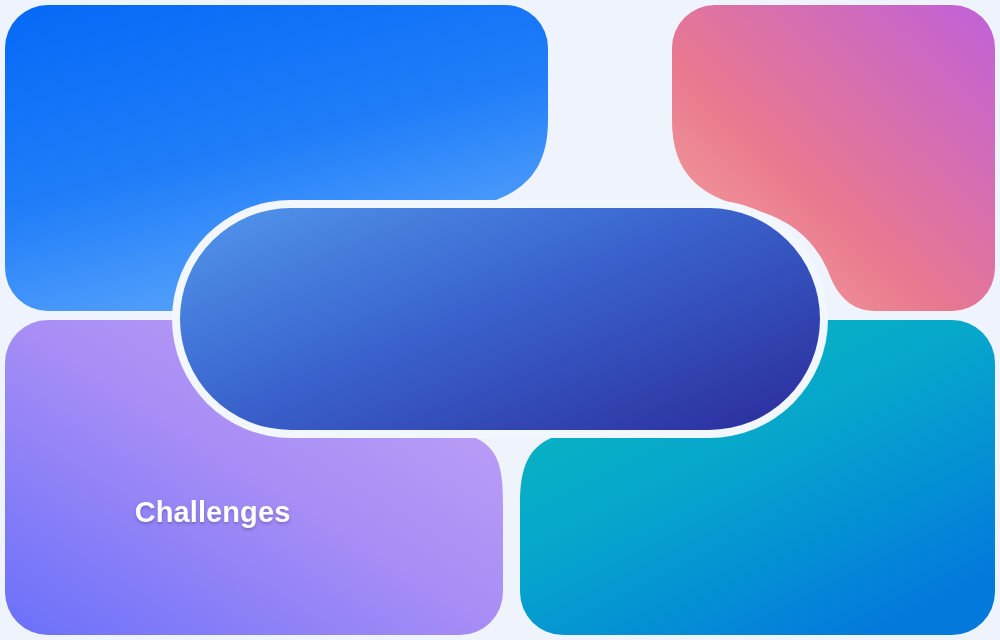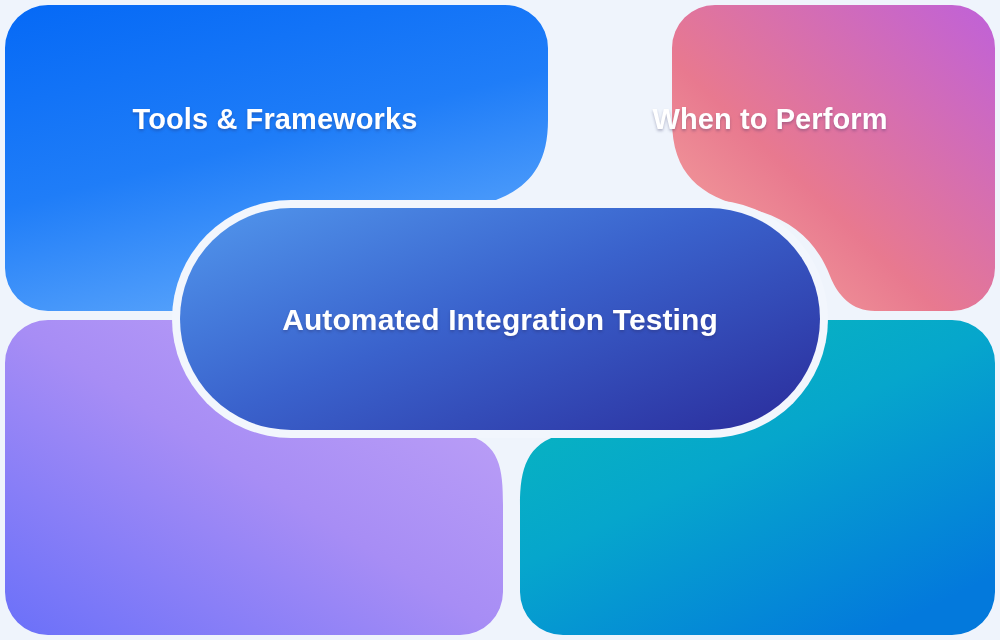--- a/index.html
+++ b/index.html
@@ -126,21 +126,19 @@
              C 596 425, 622 402, 638 368
              C 650 342, 666 320, 700 320
              Z"></path>
 
     <g>
       <rect x="172" y="200" width="656" height="238" rx="119" ry="119" fill="#f2f6fd"></rect>
       <rect x="180" y="208" width="640" height="222" rx="111" ry="111" fill="url(#gradCenter)"></rect>
     </g>
   </svg>
 
-  <div class="node-label branch-label" id="label-tools">Tools &amp; Frameworks</div>
-
-  <div class="node-label branch-label" id="label-when">When to Perform</div>
 
 
+  <div class="node-label branch-label" id="label-challenges">Challenges</div>
 
-  <div class="node-label center-label" id="label-center">Automated Integration Testing</div>
+
 
 </div>
 
 </body></html>

